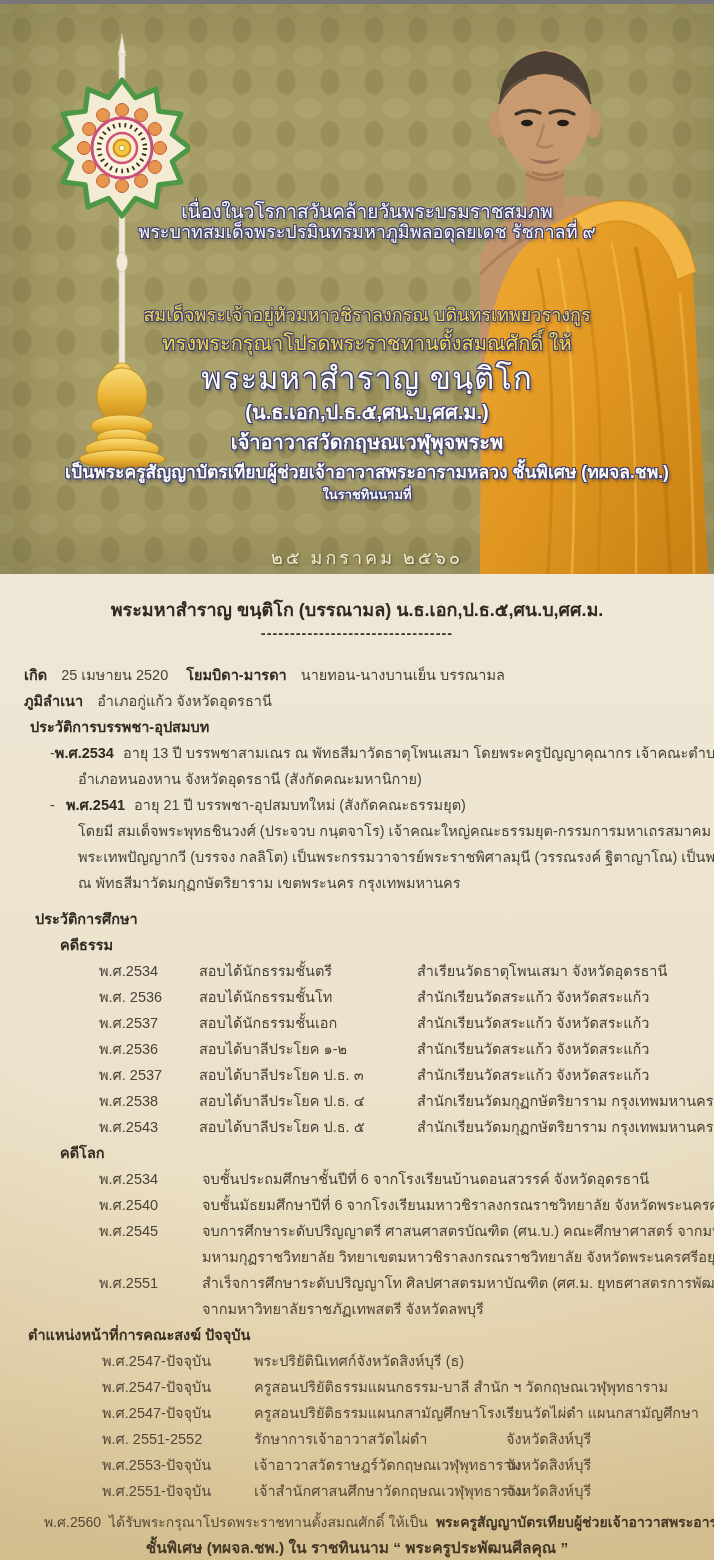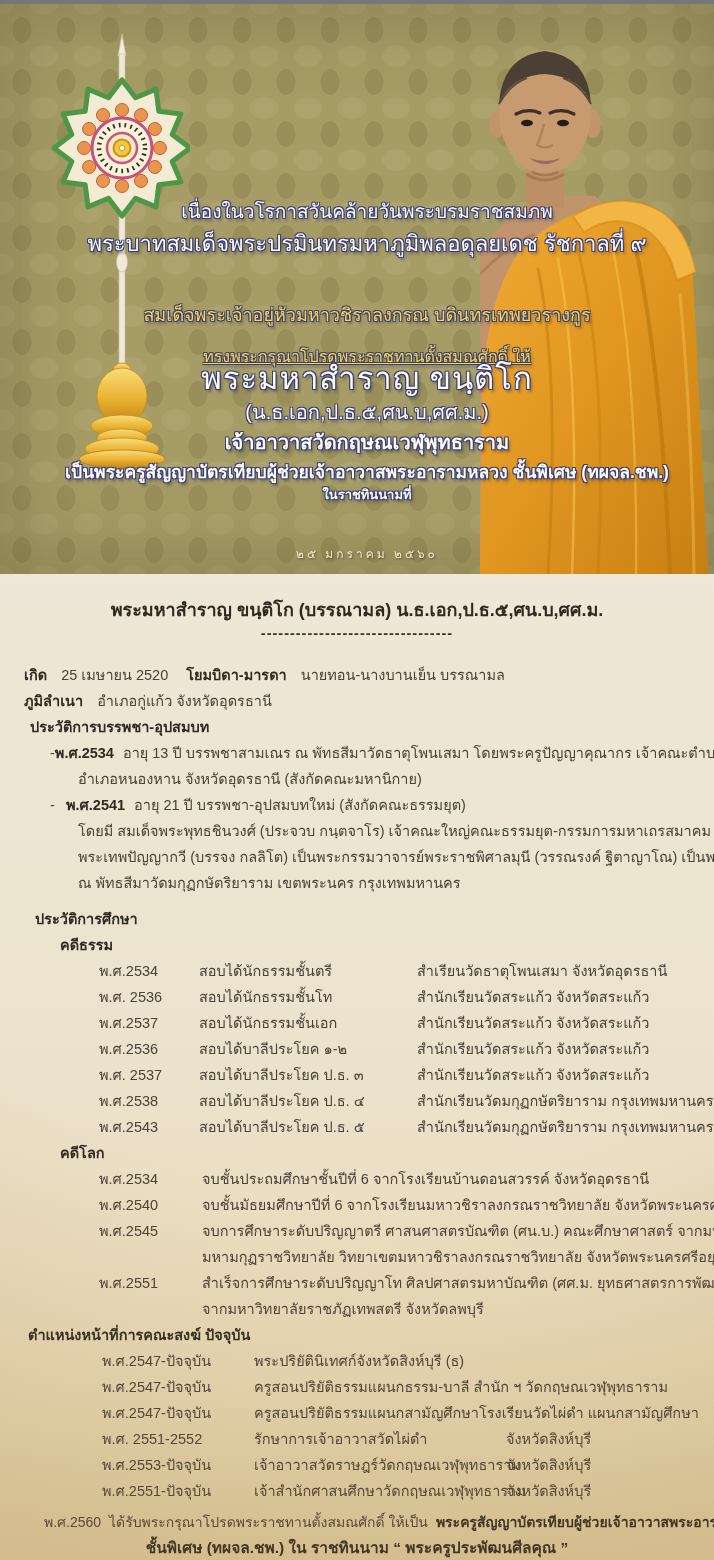--- a/index.html
+++ b/index.html
@@ -15,32 +15,32 @@
     background-position:0 0,22px 26px;
     box-shadow:inset 0 0 90px rgba(70,62,30,.35);
   }
   .btxt{position:absolute;left:35px;width:664px;text-align:center;z-index:3;
         line-height:1.25;white-space:nowrap;}
   .wtx{color:#fdfcf3;
        text-shadow:-1px -1px 0 #3a3c78,1px -1px 0 #3a3c78,-1px 1px 0 #3a3c78,1px 1px 0 #3a3c78,2px 3px 3px rgba(35,35,70,.5);}
   .ytx{color:#f7d94c;
        text-shadow:-1px -1px 0 #3a3c78,1px -1px 0 #3a3c78,-1px 1px 0 #3a3c78,1px 1px 0 #3a3c78,2px 3px 3px rgba(35,35,70,.5);}
   .t1{top:196px;font-size:19px;}
-  .t2{top:226px;font-size:22px;}
+  .t2{top:217px;font-size:18px;}
   .t3{top:258px;font-size:18px;letter-spacing:2px;}
   .t4{top:300px;font-size:18px;}
-  .t5{top:343px;font-size:16px;text-decoration:underline;}
+  .t5{top:327px;font-size:20px;}
   .tname{top:356px;font-size:31px;font-weight:normal;letter-spacing:1px;}
-  .tdeg{top:396px;font-size:20px;font-weight:normal;}
+  .tdeg{top:396px;font-size:20px;font-weight:bold;}
   .tpos{top:426px;font-size:20px;font-weight:bold;}
   .tapp{top:458px;font-size:17.5px;font-weight:bold;text-align:center;}
   .tint{top:483px;font-size:13px;font-weight:bold;}
   .troyal{top:499px;font-size:36px;font-weight:bold;color:#f7ce3d;
        text-shadow:-2px -2px 0 #3a3c78,2px -2px 0 #3a3c78,-2px 2px 0 #3a3c78,2px 2px 0 #3a3c78,3px 4px 4px rgba(35,35,70,.55);}
-  .tdate{top:543px;font-size:12px;letter-spacing:3px;color:#f2ecca;
+  .tdate{top:543px;font-size:18px;letter-spacing:3px;color:#f2ecca;
        text-shadow:1px 1px 2px rgba(40,40,40,.6);}
   .fan{position:absolute;left:20px;top:26px;z-index:1;}
   .monk{position:absolute;left:480px;top:40px;z-index:1;}
   
   .paper{position:absolute;left:0;top:570px;width:714px;height:990px;overflow:hidden;
     background:linear-gradient(180deg,#efe7d7 0%,#ece2cc 50%,#e9dab6 82%,#e2cfa2 100%);
     color:#494238;font-size:14.5px;line-height:26px;}
   .paper::after{content:"";position:absolute;inset:0;pointer-events:none;
     background:radial-gradient(130% 95% at 50% 8%, transparent 58%, rgba(150,112,52,.20) 100%);}
   .doc{position:relative;padding:10px 24px 0 24px;}
@@ -157,21 +157,21 @@
       <path d="M49,114 Q65,120 81,114 Q65,126 49,114 Z" fill="#9c6b5a"></path>
       <path d="M52,128 Q65,134 78,128" stroke="rgba(120,80,50,.35)" stroke-width="2.5" fill="none"></path>
     </svg>
 
     <div class="btxt t1 wtx">เนื่องในวโรกาสวันคล้ายวันพระบรมราชสมภพ</div>
     <div class="btxt t2 wtx">พระบาทสมเด็จพระปรมินทรมหาภูมิพลอดุลยเดช รัชกาลที่ ๙</div>
     <div class="btxt t4 ytx">สมเด็จพระเจ้าอยู่หัวมหาวชิราลงกรณ บดินทรเทพยวรางกูร</div>
     <div class="btxt t5 ytx">ทรงพระกรุณาโปรดพระราชทานตั้งสมณศักดิ์ ให้</div>
     <div class="btxt tname wtx">พระมหาสำราญ  ขนฺติโก</div>
     <div class="btxt tdeg wtx">(น.ธ.เอก,ป.ธ.๕,ศน.บ,ศศ.ม.)</div>
-    <div class="btxt tpos wtx">เจ้าอาวาสวัดกฤษณเวฬุพุทธาราม</div>
+    <div class="btxt tpos wtx">เจ้าอาวาสวัดกฤษณเวฬุพุจพระพ</div>
     <div class="btxt tapp wtx">เป็นพระครูสัญญาบัตรเทียบผู้ช่วยเจ้าอาวาสพระอารามหลวง ชั้นพิเศษ (ทผจล.ชพ.)</div>
     <div class="btxt tint wtx">ในราชทินนามที่</div>
     <div class="btxt tdate">๒๕ มกราคม ๒๕๖๐</div>
   </div>
 
   <div class="paper">
     <div class="doc">
       <div class="doc-title">พระมหาสำราญ ขนฺติโก (บรรณามล) น.ธ.เอก,ป.ธ.๕,ศน.บ,ศศ.ม.</div>
       <div class="divider">---------------------------------</div>
 

